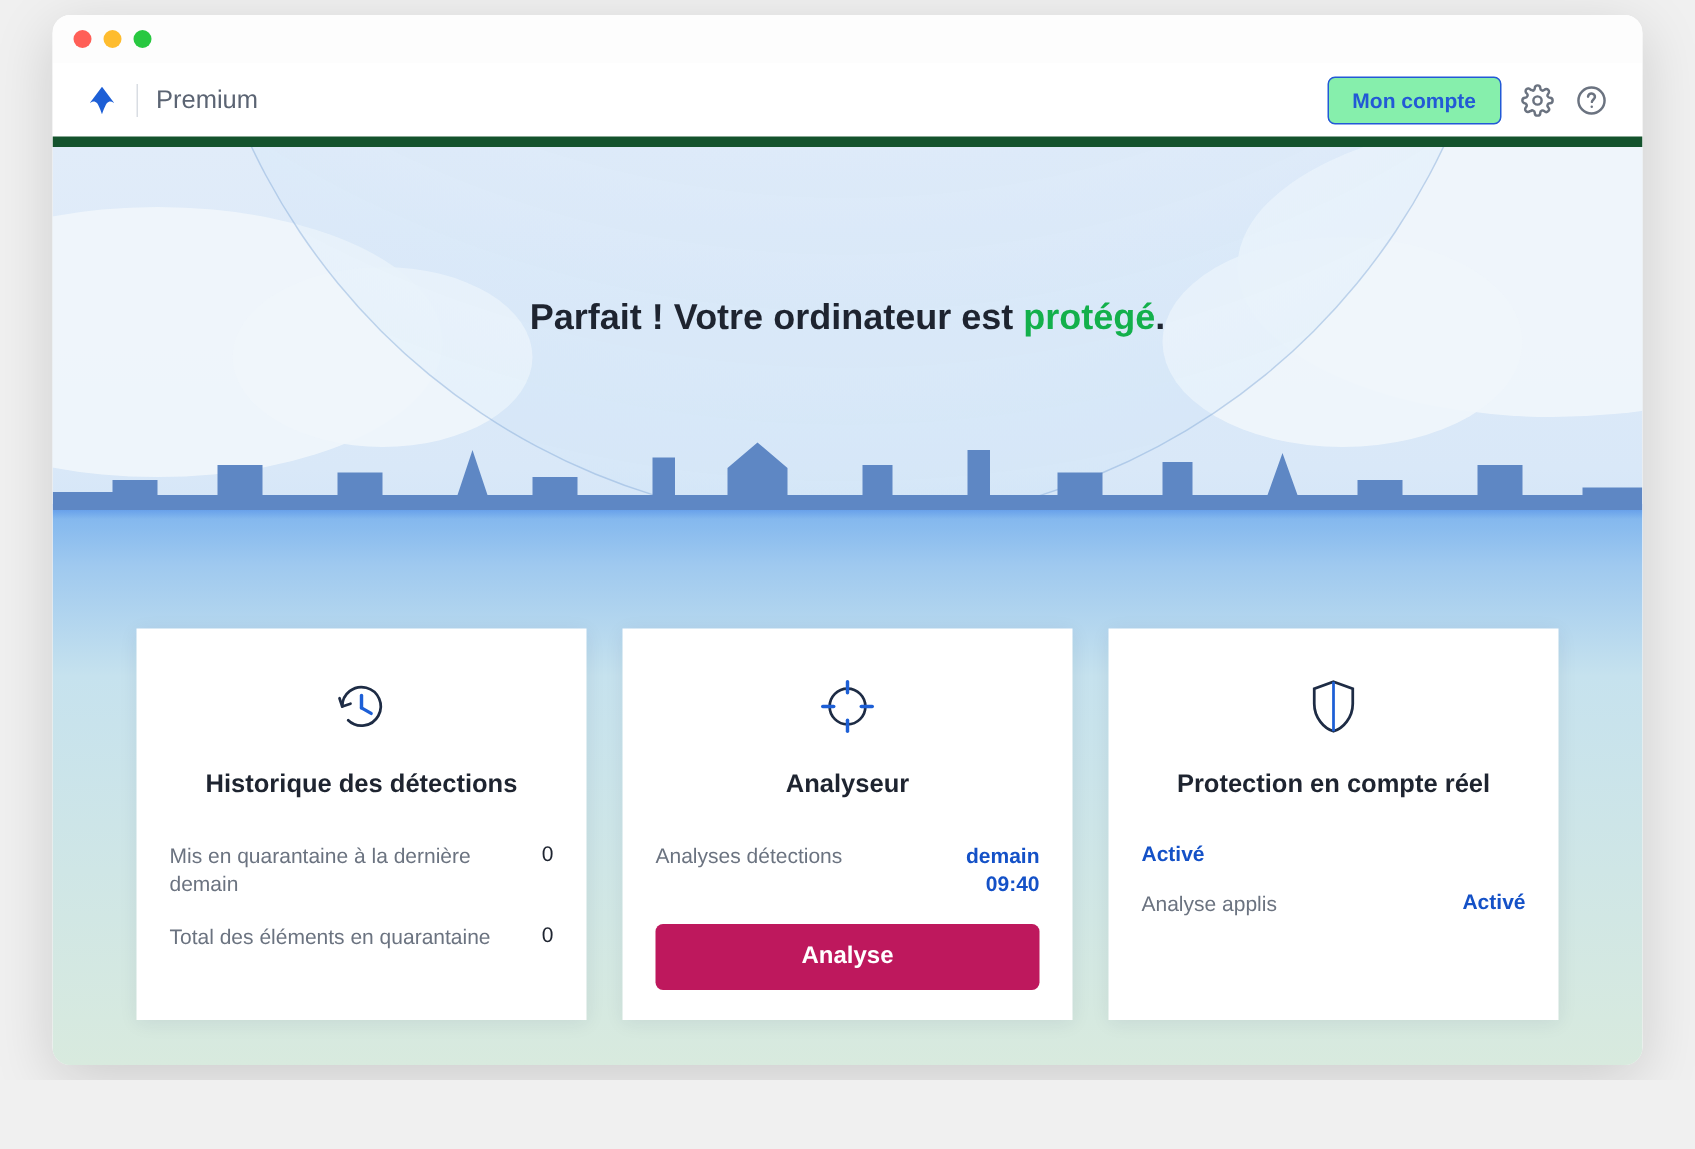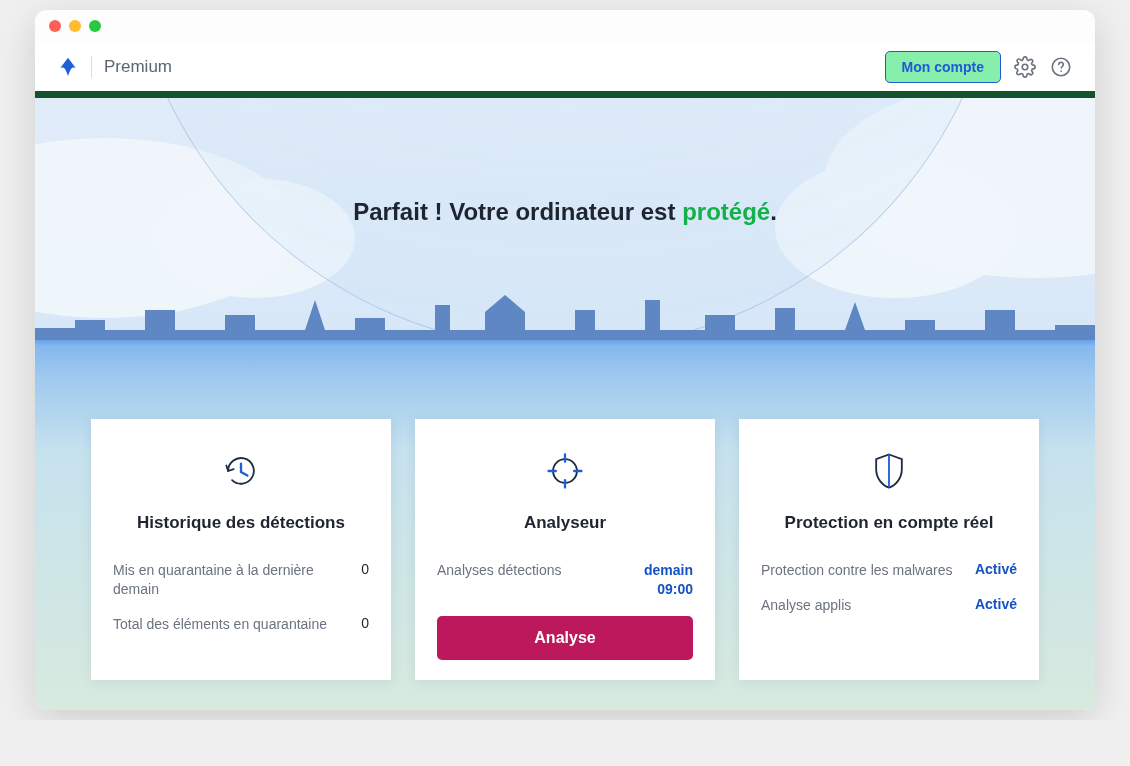--- a/index.html
+++ b/index.html
@@ -252,36 +252,35 @@
             <line x1="24" y1="34" x2="24" y2="42" stroke="#1d5fd6" stroke-width="2.5" stroke-linecap="round"></line>
             <line x1="6" y1="24" x2="14" y2="24" stroke="#1d5fd6" stroke-width="2.5" stroke-linecap="round"></line>
             <line x1="34" y1="24" x2="42" y2="24" stroke="#1d5fd6" stroke-width="2.5" stroke-linecap="round"></line>
           </svg>
         </div>
         <h3>Analyseur</h3>
         <div class="row">
           <span class="label">Analyses détections</span>
           <span class="value link multi">
             <span>demain</span><br>
-            <span>09:00</span>
+            <span>09:40</span>
           </span>
         </div>
         <button class="scan-btn">Analyse</button>
       </div>
 
       <div class="card">
         <div class="card-icon">
           <svg viewBox="0 0 48 48" fill="none" stroke="#1e2c45" stroke-width="2">
             <path d="M24 6 L38 11 V22 C38 32 31 40 24 42 C17 40 10 32 10 22 V11 Z"></path>
             <line x1="24" y1="6" x2="24" y2="42" stroke="#1d5fd6" stroke-width="2"></line>
           </svg>
         </div>
         <h3>Protection en compte réel</h3>
         <div class="row">
-          <span class="label">Protection contre les malwares</span>
           <span class="value link">Activé</span>
         </div>
         <div class="row">
           <span class="label">Analyse applis</span>
           <span class="value link">Activé</span>
         </div>
       </div>
 
     </div>
   </div>

